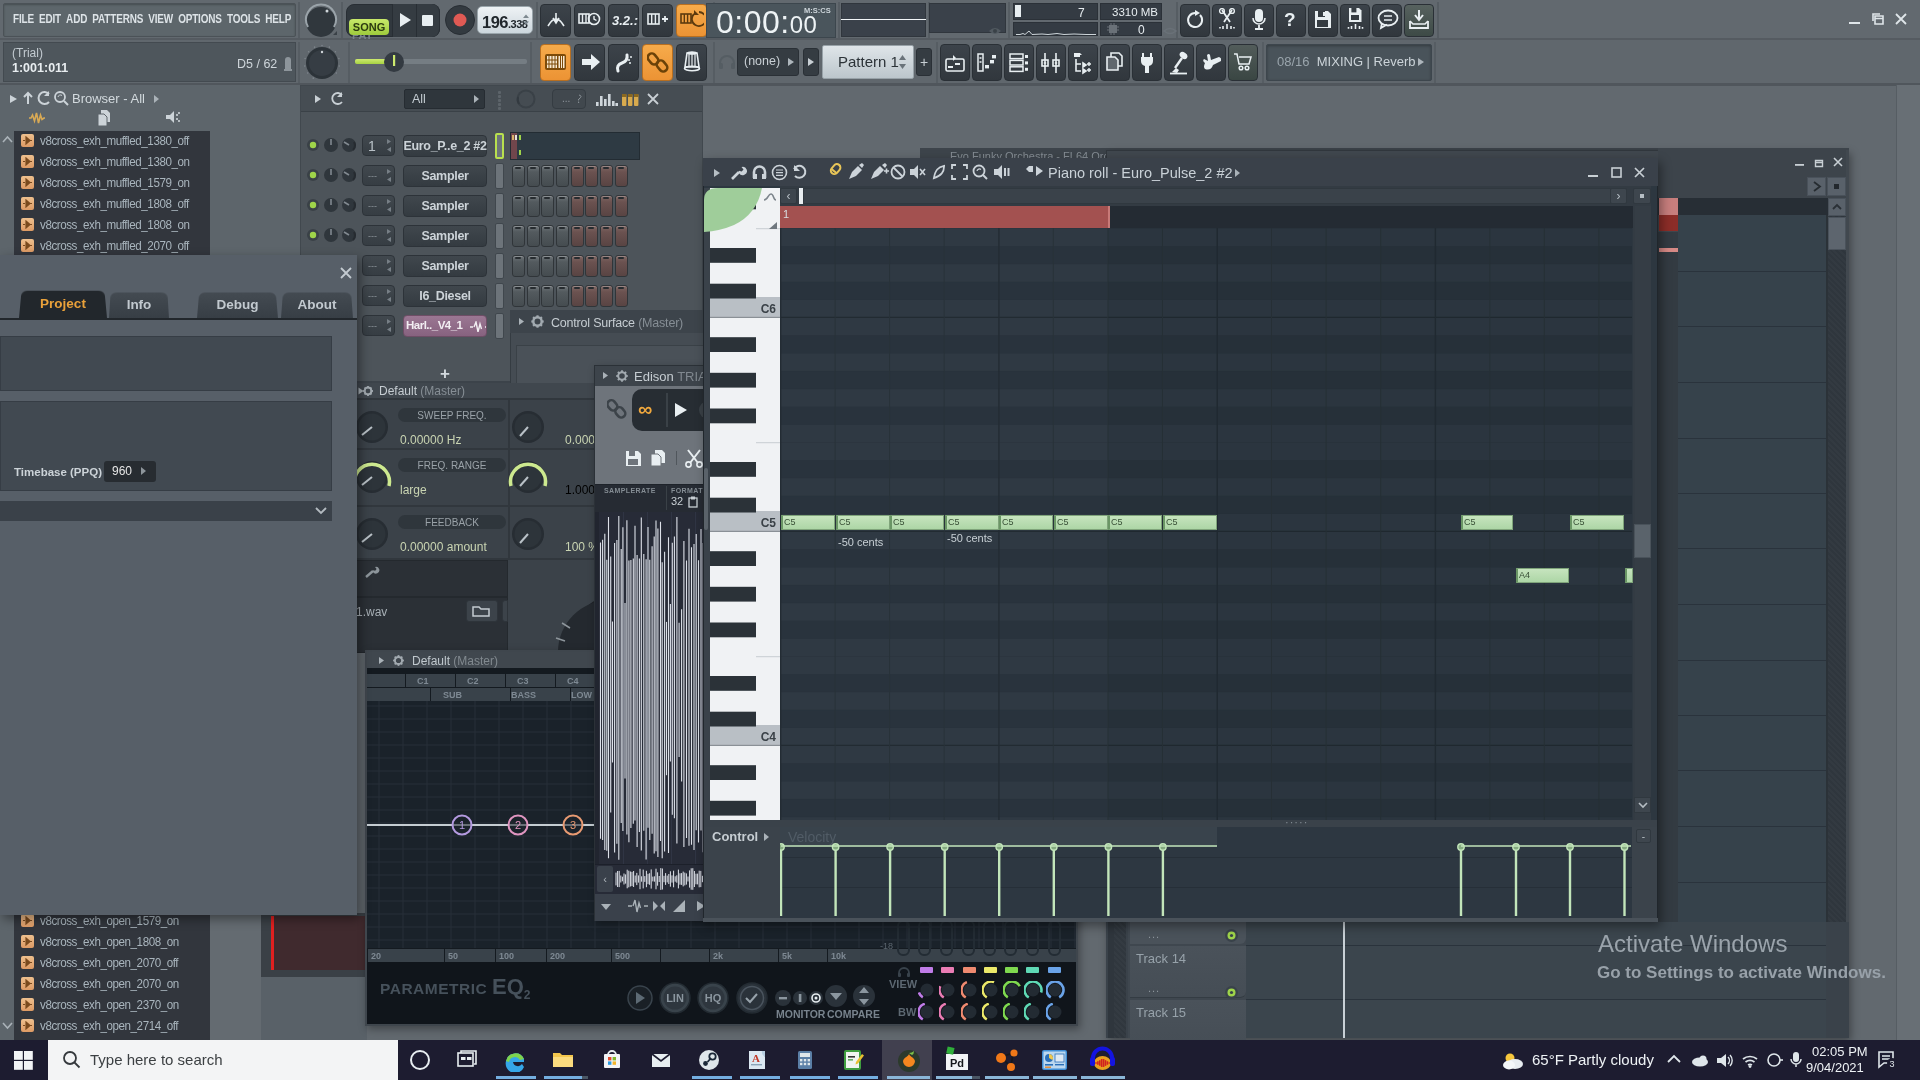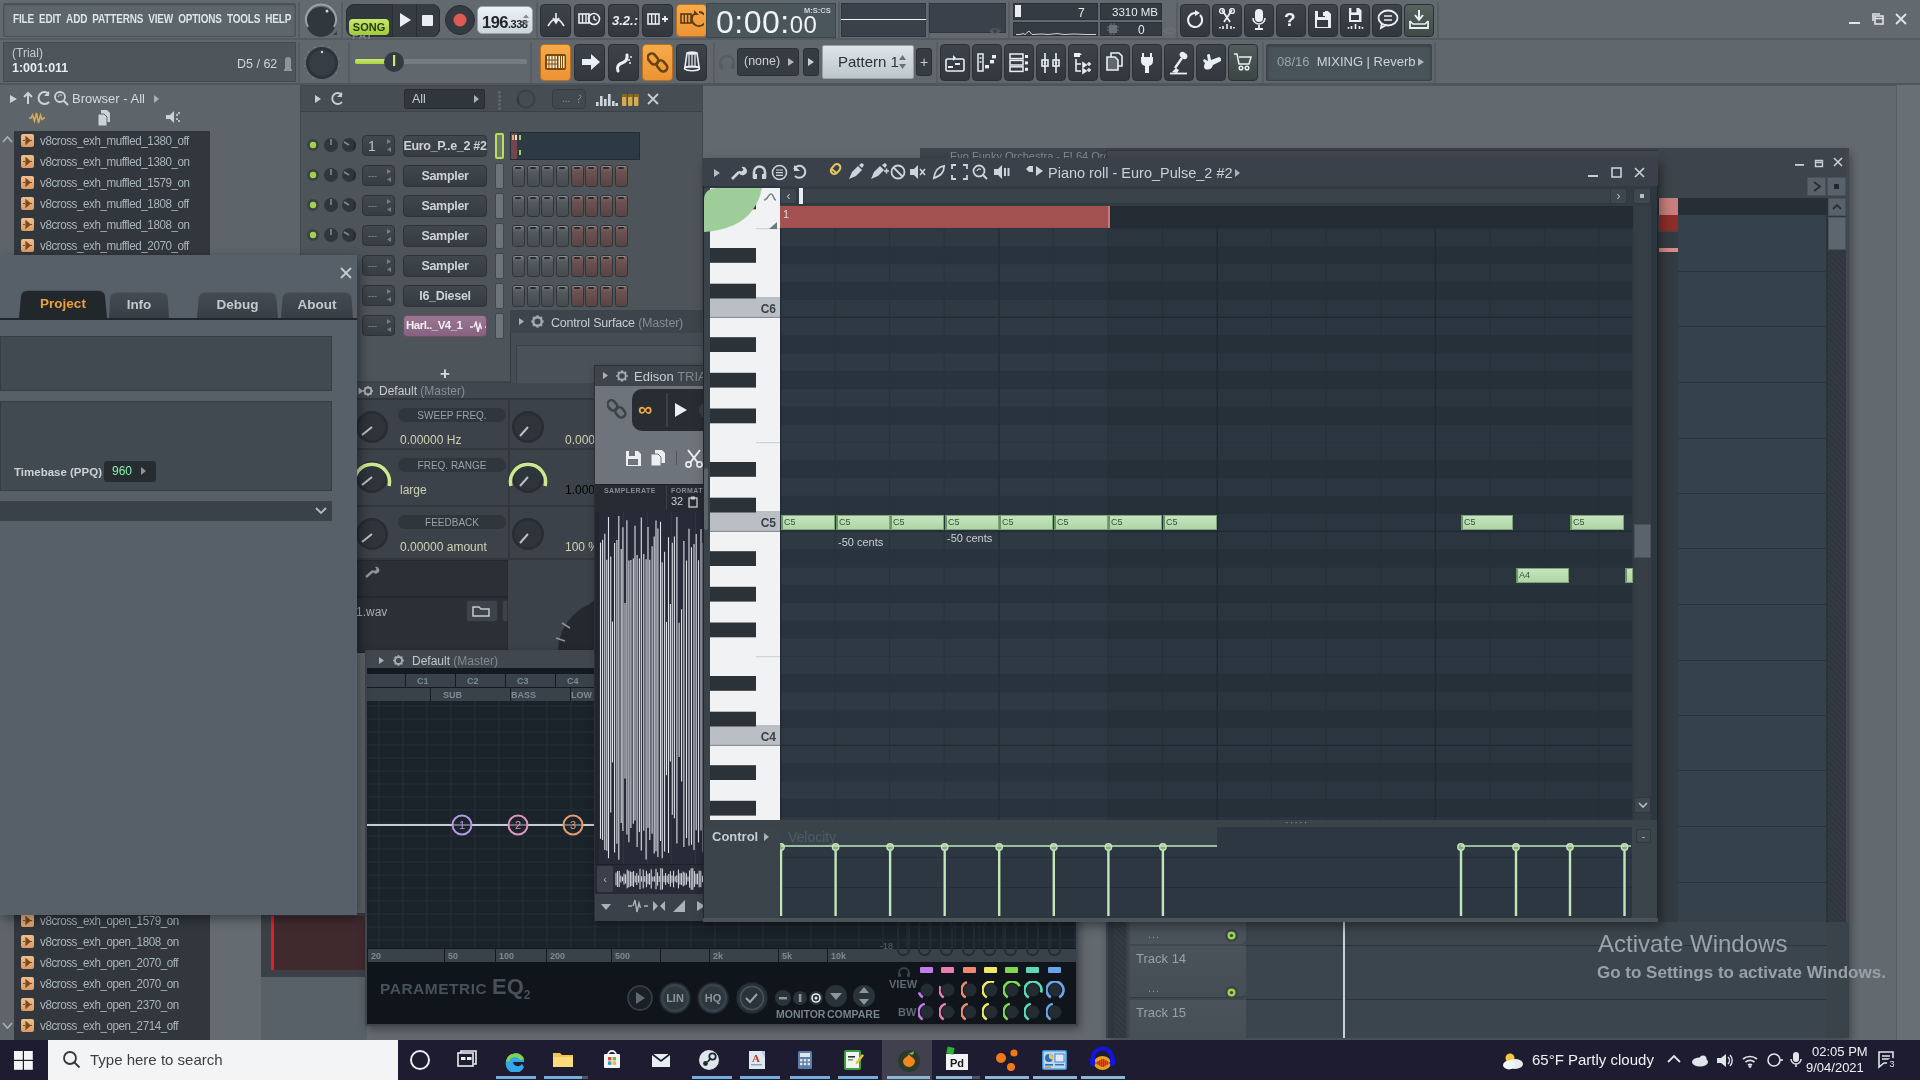--- a/index.html
+++ b/index.html
@@ -1657,21 +1657,21 @@
   </div>
 <div style="left:281px;top:291px;width:72px;height:27px;background:linear-gradient(#444b52,#373e45);border-radius:6px 6px 0 0;transform:perspective(10px) rotateX(1.2deg);transform-origin:bottom;"></div>
 <div style="left:281px;top:297px;">
     <div style="position:static;width:72px;text-align:center;font-size:13.5px;color:#c2c9cf;font-weight:bold;">About</div>
   </div>
 <div style="left:0px;top:318px;width:357px;height:2px;background:#22272c;"></div>
 <div style="left:0px;top:336px;width:332px;height:55px;background:#414951;border:1px solid #363d45;"></div>
 <div style="left:0px;top:401px;width:332px;height:90px;background:#414951;border:1px solid #363d45;"></div>
 <div style="left:14px;top:466px;font-size:11.5px;color:#ccd3d8;font-weight:bold;white-space:nowrap;">Timebase (PPQ)</div>
 <div style="left:104px;top:461px;width:52px;height:21px;background:#272c31;border-radius:3px;"></div>
-<div style="left:112px;top:464px;font-size:12px;color:#86efac;">960</div>
+<div style="left:112px;top:464px;font-size:12px;color:#e5e5e5;">960</div>
 <svg style="left:140px;top:466px" width="8" height="10">
     <path d="M1 1 l5 4 -5 4z" fill="#8d959b"></path>
   </svg>
 <div style="left:0px;top:501px;width:332px;height:20px;background:#3a4149;"></div>
 <svg style="left:315px;top:506px" width="12" height="10">
     <path d="M1 2 l5 5 5 -5" stroke="#b3bac0" stroke-width="1.8" fill="none"></path>
   </svg>
 <div style="left:0px;top:1040px;width:1920px;height:40px;background:#1d1c30;"></div>
 <svg style="left:14px;top:1051px" width="19" height="19">
     <g fill="#f2f4f6">

